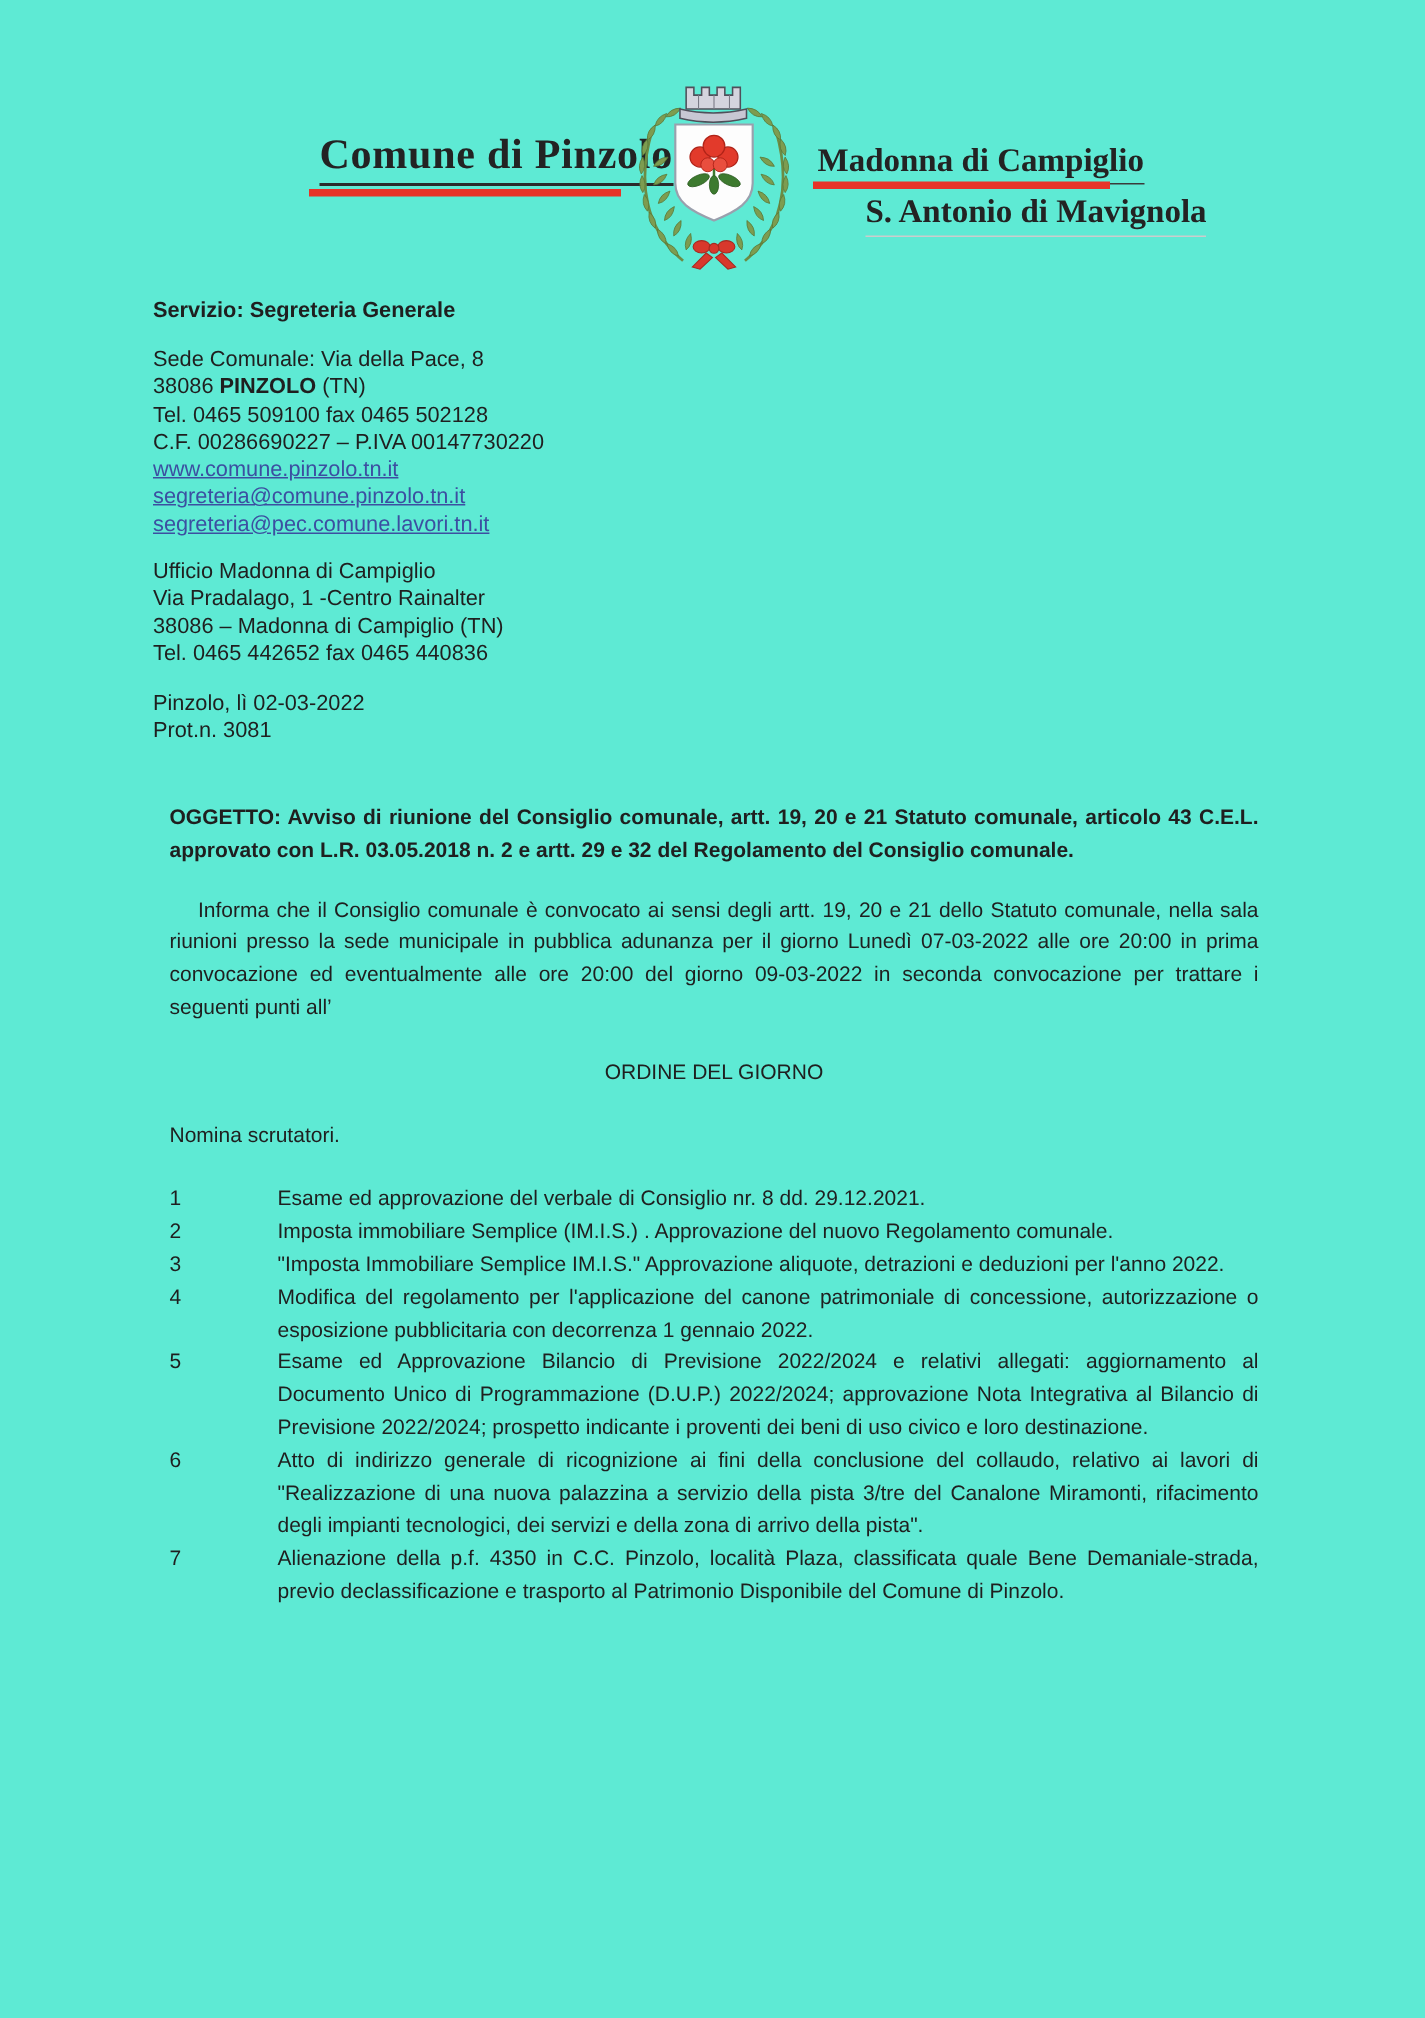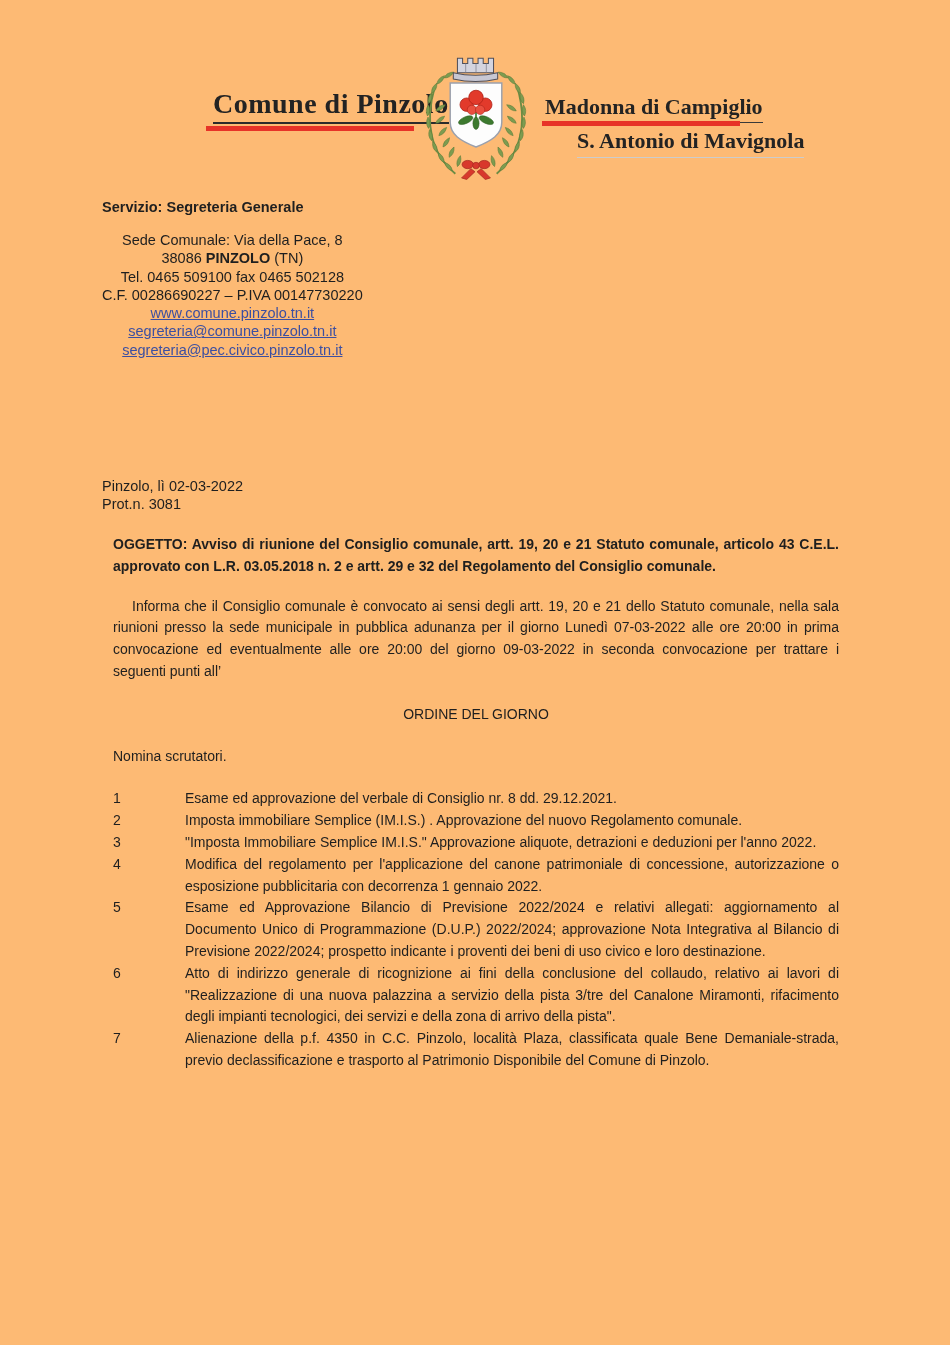--- a/index.html
+++ b/index.html
@@ -1,19 +1,19 @@
 <!DOCTYPE html>
 <html lang="it"><head>
 <meta charset="utf-8">
 <style>
   html,body{margin:0;padding:0;background:#e9e9e9;}
   .page{
     position:relative;
     width:950px;height:1345px;
-    background:#fdba74;
+    background:#5eead4;
     margin:0 auto;
     overflow:hidden;
     font-family:"Liberation Sans","DejaVu Sans",sans-serif;
     color:#1f1f1f;
     -webkit-font-smoothing:antialiased;
   }
   
   .doc-header{position:absolute;top:0;left:0;width:100%;height:196px;}
   .title-left{
     position:absolute;left:213px;top:88px;
@@ -28,23 +28,23 @@
     position:absolute;left:545px;
     font-family:Liberation Serif, serif;
     font-weight:bold;font-size:22px;color:#232323;white-space:nowrap;
   }
   .title-right-1{top:94px;border-bottom:1.5px solid #3a3a3a;padding-bottom:2px;}
   .title-right-2{top:128px;border-bottom:1.5px solid #cccccc;padding-bottom:3px;margin-left:32px;}
   .crest{position:absolute;left:418px;top:50px;}
   
   .small-block{position:absolute;left:102px;font-size:14.5px;line-height:18.3px;}
   .servizio{top:198px;font-weight:bold;}
-  .sede{top:231px;text-align:center;}
+  .sede{top:231px;}
   .ufficio{top:372px;}
-  .dateline{top:460px;margin-top:17px;}
+  .dateline{top:460px;}
   .doc-link{color:#3c4fa1;text-decoration:underline;cursor:pointer;display:inline-block;}
   .bold{font-weight:bold;}
   
   .main{
     position:absolute;left:113px;top:534px;width:726px;
     font-size:14px;line-height:21.8px;
   }
   .oggetto{font-weight:bold;text-align:justify;}
   .president{text-align:center;margin-top:27px;}
   .para{text-align:justify;text-indent:19px;margin-top:18px;}
@@ -149,23 +149,29 @@
 
   <div class="small-block servizio">Servizio: Segreteria Generale</div>
 
   <div class="small-block sede">
     <div>Sede Comunale: Via della Pace, 8</div>
     <div><span>38086 </span><span class="bold">PINZOLO</span><span> (TN)</span></div>
     <div>Tel. 0465 509100 fax 0465 502128</div>
     <div>C.F. 00286690227 – P.IVA 00147730220</div>
     <div><a class="doc-link">www.comune.pinzolo.tn.it</a></div>
     <div><a class="doc-link">segreteria@comune.pinzolo.tn.it</a></div>
-    <div><a class="doc-link">segreteria@pec.civico.pinzolo.tn.it</a></div>
-  </div>
-
+    <div><a class="doc-link">segreteria@pec.comune.lavori.tn.it</a></div>
+  </div>
+
+  <div class="small-block ufficio">
+    <div>Ufficio Madonna di Campiglio</div>
+    <div>Via Pradalago, 1 -Centro Rainalter</div>
+    <div>38086 – Madonna di Campiglio (TN)</div>
+    <div>Tel. 0465 442652 fax 0465 440836</div>
+  </div>
 
   <div class="small-block dateline">
     <div>Pinzolo, lì 02-03-2022</div>
     <div>Prot.n. 3081</div>
   </div>
 
   <div class="main">
 
     <div class="oggetto">OGGETTO: Avviso di riunione del Consiglio comunale, artt. 19, 20 e 21 Statuto comunale, articolo 43 C.E.L. approvato con L.R. 03.05.2018 n. 2 e artt. 29 e 32 del Regolamento del Consiglio comunale.</div>
 

